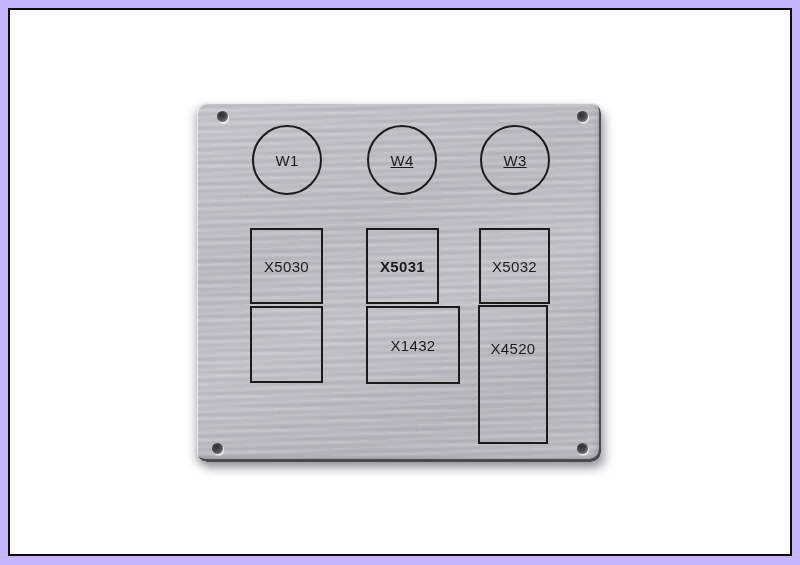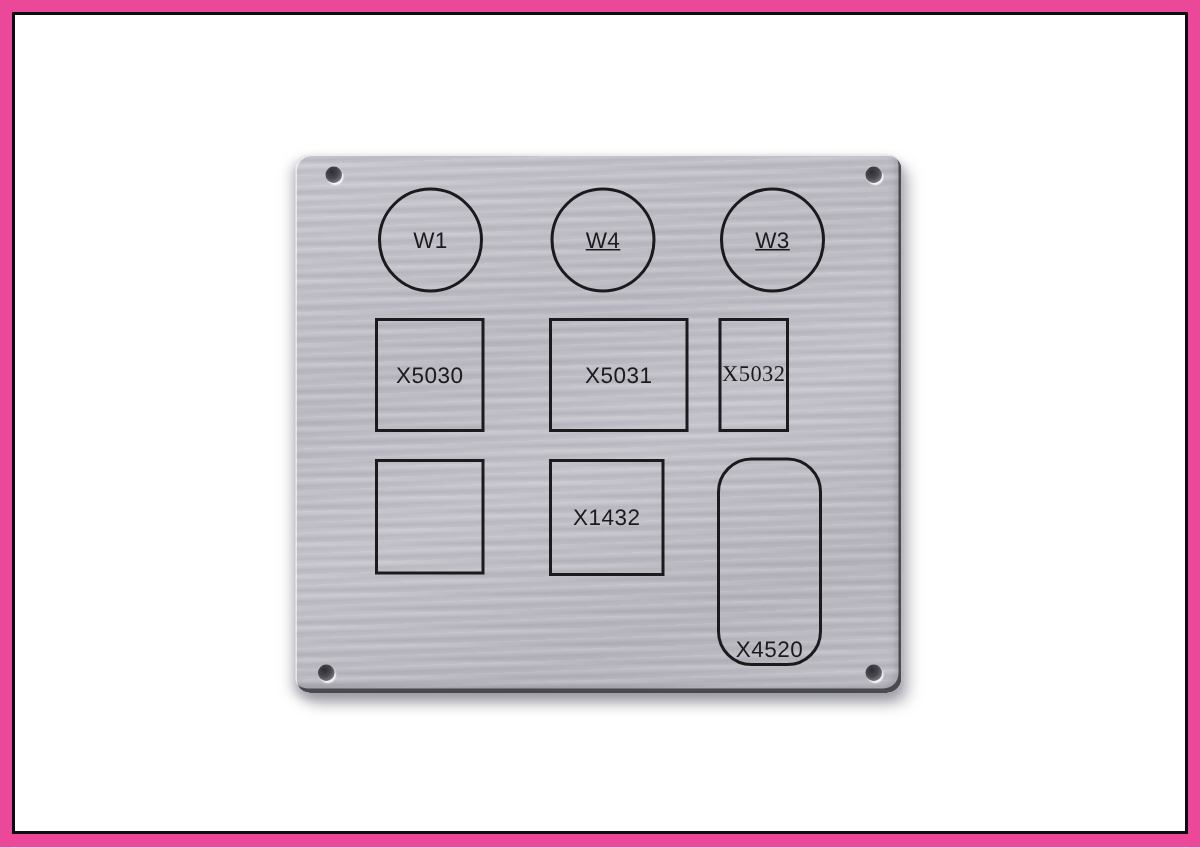--- a/index.html
+++ b/index.html
@@ -2,21 +2,21 @@
 <html><head>
 <meta charset="utf-8">
 <style>
   * { box-sizing: border-box; margin: 0; padding: 0; }
   html, body { background: #ffffff; }
   body {
     width: 800px; height: 565px;
     font-family: "Liberation Sans", "DejaVu Sans", sans-serif;
     position: relative; overflow: hidden;
   }
-  .stage { position: absolute; inset: 0; background: #ec4899; }
+  .stage { position: absolute; inset: 0; background: #c4b5fd; }
 
   
   .frame {
     position: absolute; left: 8px; top: 8px; width: 784px; height: 548px;
     border: 2px solid #0d0d0d; background: #ffffff;
   }
 
   
   .plate {
     position: absolute; left: 197px; top: 103px; width: 404px; height: 359px;
@@ -58,32 +58,31 @@
     color: #1b1b1e;
     display: flex; align-items: center; justify-content: center;
     font-size: 15px; letter-spacing: 0.3px;
     background: transparent;
   }
   .circle { border-radius: 50%; width: 70px; height: 70px; top: 22px; }
   .circle--w1 { left: 55px; }
   .circle--w4 { left: 170px; text-decoration: underline; }
   .circle--w3 { left: 283px; text-decoration: underline; }
 
-  .box { top: 109px; height: 76px; }
+  .box { top: 125px; height: 76px; }
   .box--x5030 { left: 53px;  width: 73px; }
-  .box--x5031 { left: 169px; width: 93px; }
-  .box--x5032 { left: 282px; width: 47px; font-family: Liberation Serif, serif; }
+  .box--x5031 { left: 169px; width: 73px; font-weight: bold; }
+  .box--x5032 { left: 282px; width: 71px; }
 
   .box2 { top: 203px; height: 77px; }
   .box2--empty { left: 53px;  width: 73px; }
-  .box2--x1432 { left: 169px; width: 77px; height: 78px; }
+  .box2--x1432 { left: 169px; width: 94px; height: 78px; }
   .box2--x4520 {
     left: 281px; top: 202px; width: 70px; height: 139px;
-    align-items: flex-end; 
-    border-radius: 23px;
+    align-items: flex-start; 
   }
   .box2--x4520 .label { margin-top: 33px; }
 </style>
 </head>
 <body>
 
 <div class="stage">
 
   <div class="frame"></div>
 

